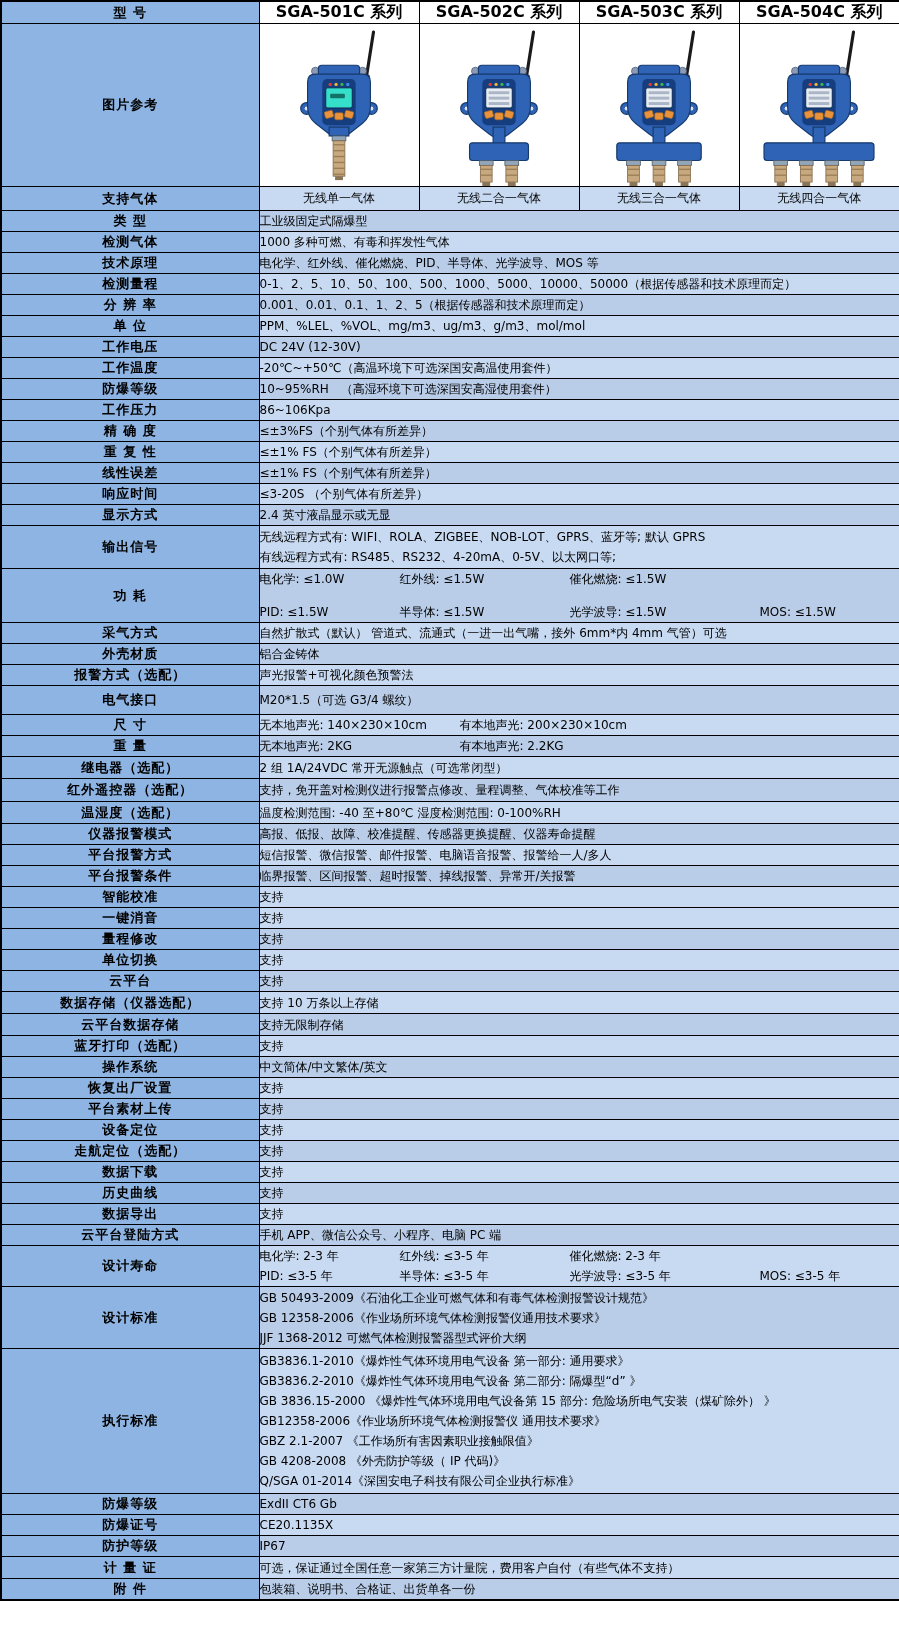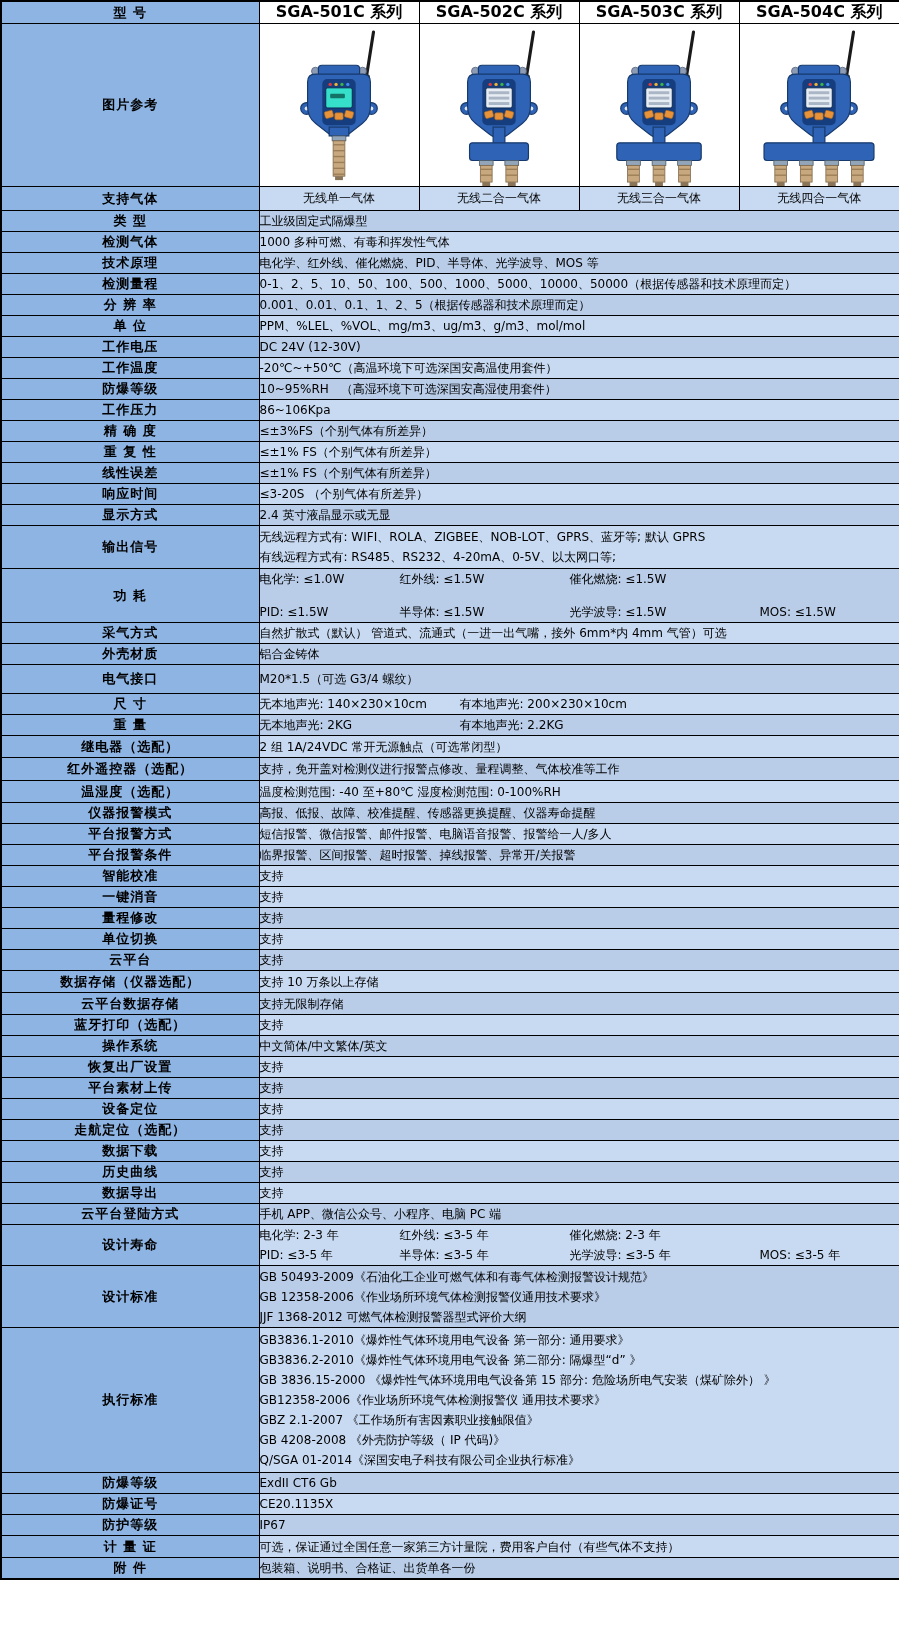--- a/index.html
+++ b/index.html
@@ -344,20 +344,26 @@
     <td class="val" colspan="4">
           <div class="line"><span class="seg">自然扩散式（默认） 管道式、流通式（一进一出气嘴，接外 6mm*内 4mm 气管）可选</span></div>
         </td>
   </tr>
       <tr class="alt" style="height: 21px;">
     <td class="lab">外壳材质</td>
     <td class="val" colspan="4">
           <div class="line"><span class="seg">铝合金铸体</span></div>
         </td>
   </tr>
+      <tr style="height: 21px;">
+    <td class="lab">报警方式（选配）</td>
+    <td class="val" colspan="4">
+          <div class="line"><span class="seg">声光报警+可视化颜色预警法</span></div>
+        </td>
+  </tr>
       <tr class="alt" style="height: 29px;">
     <td class="lab">电气接口</td>
     <td class="val" colspan="4">
           <div class="line"><span class="seg">M20*1.5（可选 G3/4 螺纹）</span></div>
         </td>
   </tr>
       <tr style="height: 21px;">
     <td class="lab">尺   寸</td>
     <td class="val" colspan="4">
           <div class="line"><span class="seg" style="width: 200px;">无本地声光: 140×230×10cm</span><span class="seg">有本地声光: 200×230×10cm</span></div>

